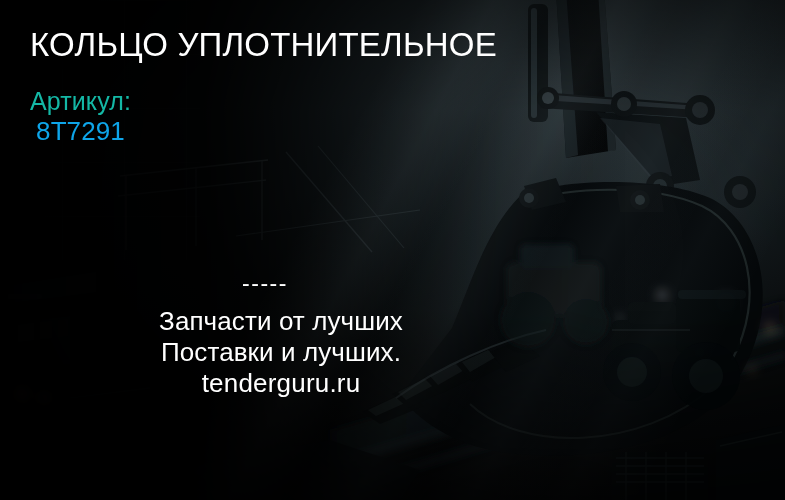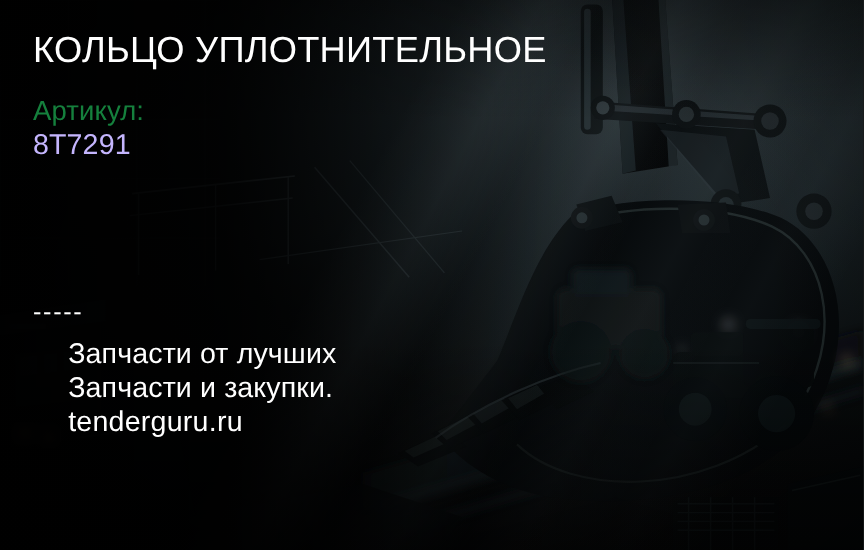--- a/index.html
+++ b/index.html
@@ -62,47 +62,48 @@
       linear-gradient(to bottom, rgba(0,0,0,0.30) 0%, rgba(0,0,0,0) 22%, rgba(0,0,0,0) 62%, rgba(0,0,0,0.62) 100%);
   }
 
   
   .content {
     position: absolute;
     left: 30px;
     top: 0;
     width: 520px;
     height: 100%;
+    text-align: center;
   }
 
   .title {
     position: absolute;
     top: 26px;
     left: 0;
     font-size: 33px;
     line-height: 38px;
     font-weight: 400;
     color: #ffffff;
     letter-spacing: 0.2px;
     white-space: nowrap;
   }
 
   .field { position: absolute; left: 0; }
   .field-label {
     font-size: 25px;
     line-height: 30px;
     font-weight: 400;
-    color: #15803d;
+    color: #14b8a6;
     letter-spacing: 0.1px;
   }
   .field-value {
     font-size: 26px;
     line-height: 31px;
     font-weight: 400;
-    color: #c4b5fd;
+    color: #0ea5e9;
     letter-spacing: 0.1px;
   }
 
   #field-article { top: 86px; }
   #field-manufacturer { top: 178px; }
 
   .footer {
     position: absolute;
     left: 0;
     top: 272px;
@@ -316,18 +317,18 @@
       <div class="field-label">Артикул:</div>
       <div class="field-value">8T7291</div>
     </div>
 
     <div class="field" id="field-manufacturer">
     </div>
 
     <div class="footer">
       <div class="divider">-----</div>
       <div class="footer-line" id="footer-line-0">Запчасти от лучших</div>
-      <div class="footer-line">Запчасти и закупки.</div>
+      <div class="footer-line">Поставки и лучших.</div>
       <div class="footer-line site">tenderguru.ru</div>
     </div>
 
   </div>
 </div>
 
 </body></html>

